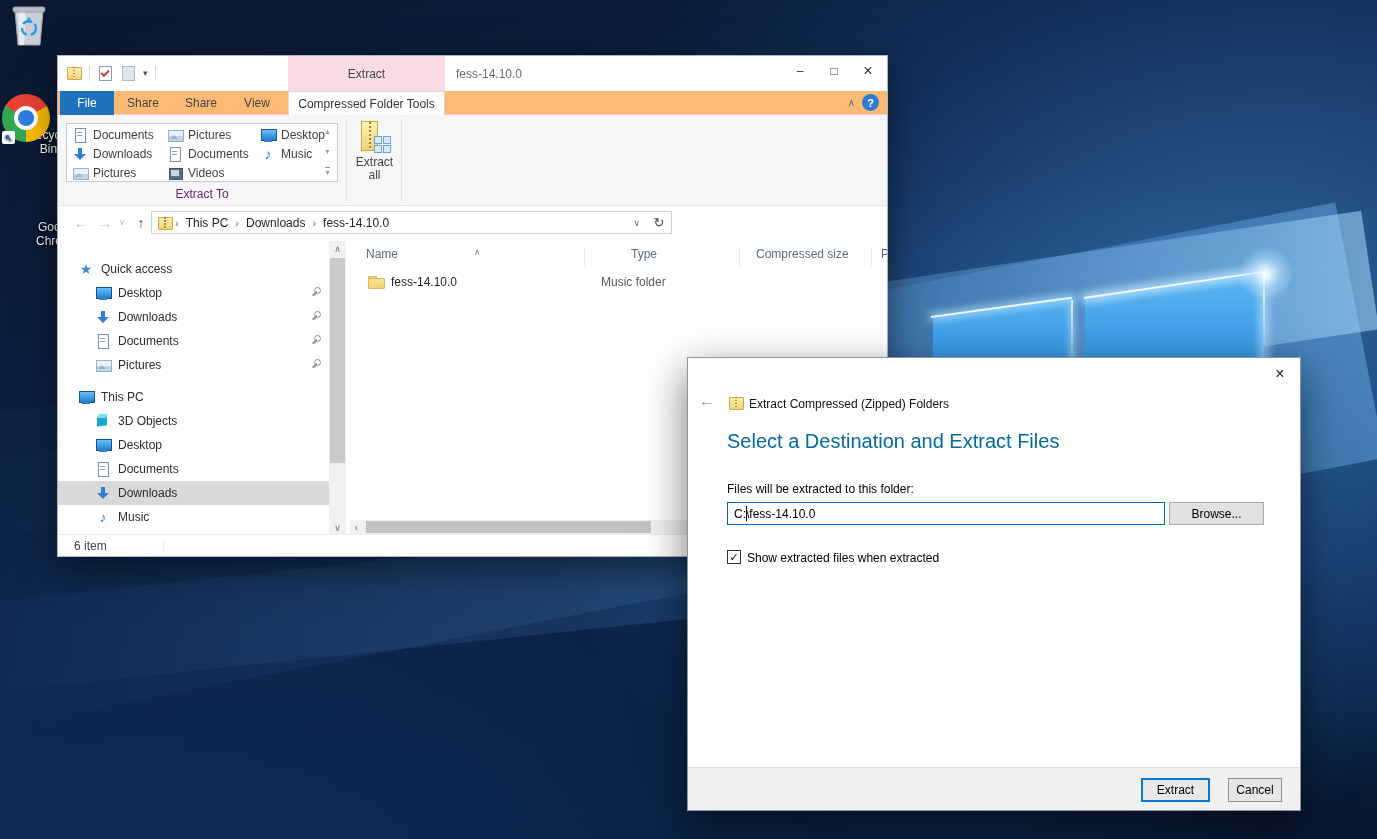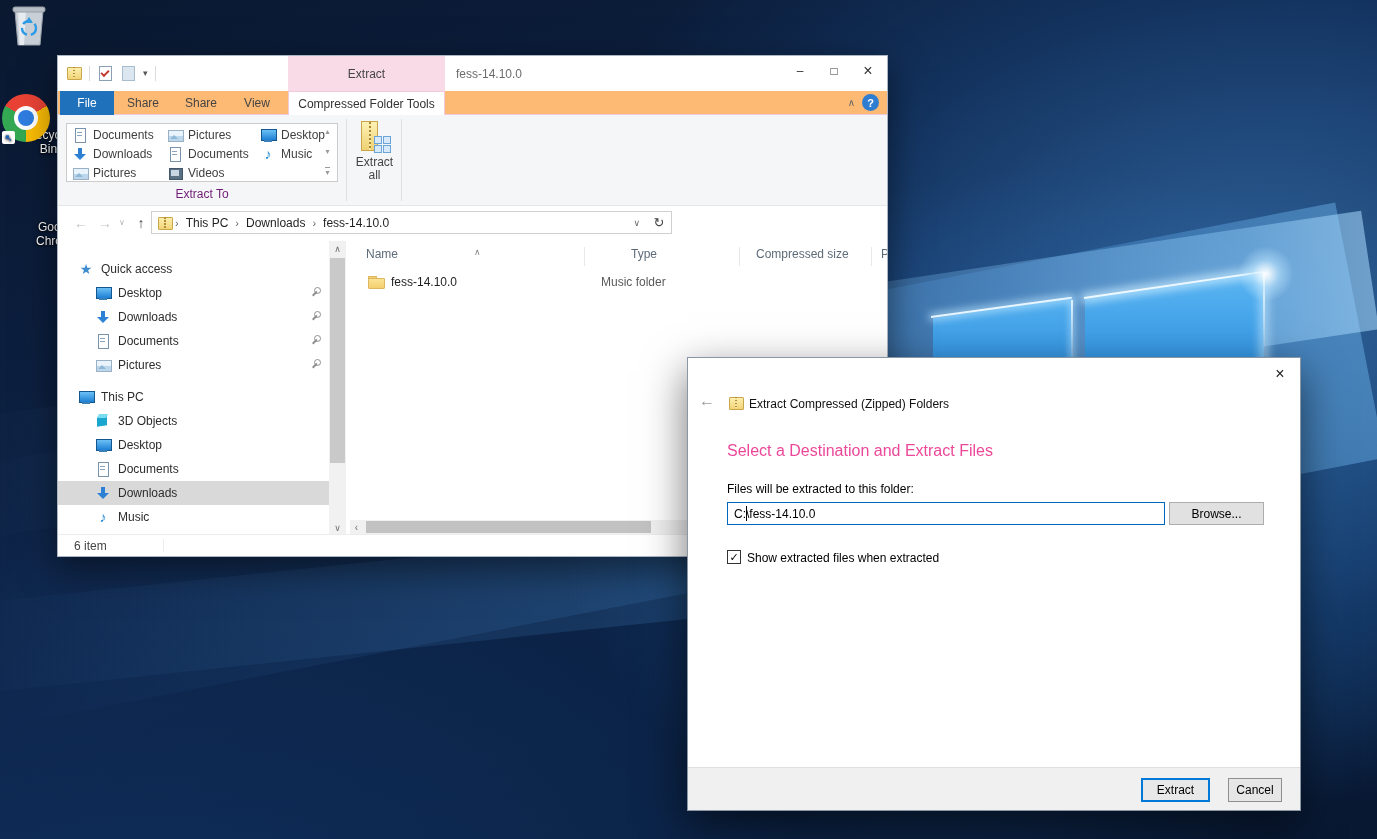--- a/index.html
+++ b/index.html
@@ -185,21 +185,21 @@
   .ssep { position:absolute; left:105px; top:4px; bottom:4px; width:1px; background:#ececec; }
 
   
   .dlg { position:absolute; left:687px; top:357px; width:614px; height:454px; background:#fff;
          border:1px solid rgba(90,105,125,.7); box-shadow:0 14px 40px rgba(0,0,0,.55); z-index:3; color:#000; }
   .dclose { position:absolute; right:8px; top:5px; width:24px; height:22px; font-size:16px; color:#222;
             display:flex; align-items:center; justify-content:center; }
   .dback { position:absolute; left:11px; top:34px; font-size:16px; color:#9a9a9a; }
   .dzip { position:absolute; left:40px; top:37px; }
   .dtitle { position:absolute; left:61px; top:39px; color:#111; }
-  .dheading { position:absolute; left:39px; top:84px; font-size:16px; color:#ec4899; }
+  .dheading { position:absolute; left:39px; top:72px; font-size:20px; color:#0369a1; }
   .dlabel { position:absolute; left:39px; top:124px; }
   .dinput { position:absolute; left:39px; top:144px; width:438px; height:23px; border:1px solid #0067c0; padding:0 6px;
             font:12px "Liberation Sans",sans-serif; color:#000; outline:none; background:#fff; }
   .dcaret { position:absolute; left:58px; top:148px; width:1px; height:15px; background:#000; }
   .dbrowse { position:absolute; left:481px; top:144px; width:95px; height:23px; background:#e1e1e1; border:1px solid #adadad;
              display:flex; align-items:center; justify-content:center; color:#000; }
   .dcheck { position:absolute; left:39px; top:192px; width:14px; height:14px; border:1px solid #333; background:#fff;
             display:flex; align-items:center; justify-content:center; font-size:11px; line-height:11px; color:#000; }
   .dchecklbl { position:absolute; left:59px; top:193px; }
   .dfooter { position:absolute; left:0; right:0; bottom:0; height:43px; background:#f0f0f0; border-top:1px solid #dfdfdf; }

